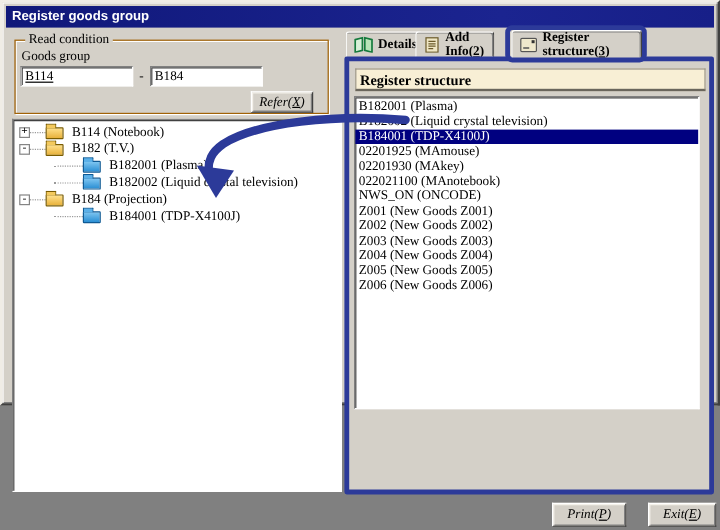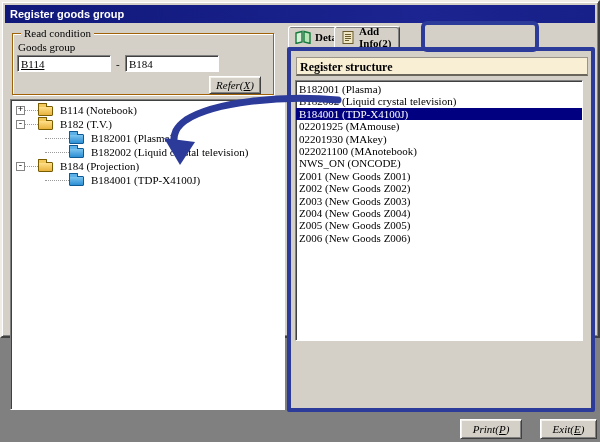--- a/index.html
+++ b/index.html
@@ -56,21 +56,21 @@
   .folder.child::before { border-color:#0f5a94; background:#5bb0e8; }
   .trow .tlabel { margin-left:2px; }
 
   
   .tab { position:absolute; top:24px; height:22px; background:#d4d0c8;
     border:1px solid; border-color:#fff #404040 #d4d0c8 #fff; border-radius:3px 3px 0 0;
     box-shadow: inset -1px 1px 0 #808080;
     display:flex; align-items:center; padding:0 6px; font-size:11px; font-weight:bold; }
   .tab .ticon { margin-right:4px; flex:none; display:block; }
   .tab1 { left:286px; width:64px; }
-  .tab2 { left:332px; width:66px;justify-content:space-between; }
+  .tab2 { left:344px; width:66px;justify-content:space-between; }
   .tab3 { left:424px; top:23px; width:109px; height:24px; z-index:3; }
 
   .tab3-annot { position:absolute; left:419px; top:19px; width:118px; height:31px;
     border:4px solid #2c3a99; border-radius:6px; z-index:4; pointer-events:none; }
 
   
   .panel { position:absolute; left:285px; top:45px; width:308px; height:365px;
     background:#d4d0c8; border:4px solid #2c3a99; border-radius:2px; z-index:2; }
   .panel-header { position:absolute; left:5px; top:6px; width:292px; height:19px;
     background:#f8efd5; border:1px solid #9a9488; border-bottom:2px solid #6a665c;
@@ -151,20 +151,28 @@
   </div>
   <div class="tab tab2">
     <svg class="ticon" width="14" height="14" viewBox="0 0 14 14">
       <rect x="2" y="1.5" width="10" height="12" fill="#efe6c4" stroke="#6b5a2a"></rect>
       <line x1="4" y1="4.5" x2="10" y2="4.5" stroke="#6b5a2a"></line>
       <line x1="4" y1="6.5" x2="10" y2="6.5" stroke="#6b5a2a"></line>
       <line x1="4" y1="8.5" x2="10" y2="8.5" stroke="#6b5a2a"></line>
       <line x1="4" y1="10.5" x2="8" y2="10.5" stroke="#6b5a2a"></line>
     </svg>
     <span><span>Add Info(</span><span class="mn">2</span><span>)</span></span>
+  </div>
+  <div class="tab tab3">
+    <svg class="ticon" width="15" height="13" viewBox="0 0 15 13">
+      <rect x="1" y="1" width="13" height="11" fill="#efe8cc" stroke="#555" rx="1"></rect>
+      <rect x="10" y="2.5" width="2.5" height="2.5" fill="#333"></rect>
+      <line x1="3" y1="9" x2="8" y2="9" stroke="#555" stroke-width="1.4"></line>
+    </svg>
+    <span><span>Register structure(</span><span class="mn">3</span><span>)</span></span>
   </div>
   <div class="tab3-annot"></div>
 
   <div class="panel">
     <div class="panel-header">
       <span>Register structure</span>
     </div>
     <div class="listbox">
       <div class="lrow">B182001 (Plasma)</div>
       <div class="lrow">B182002 (Liquid crystal television)</div>

